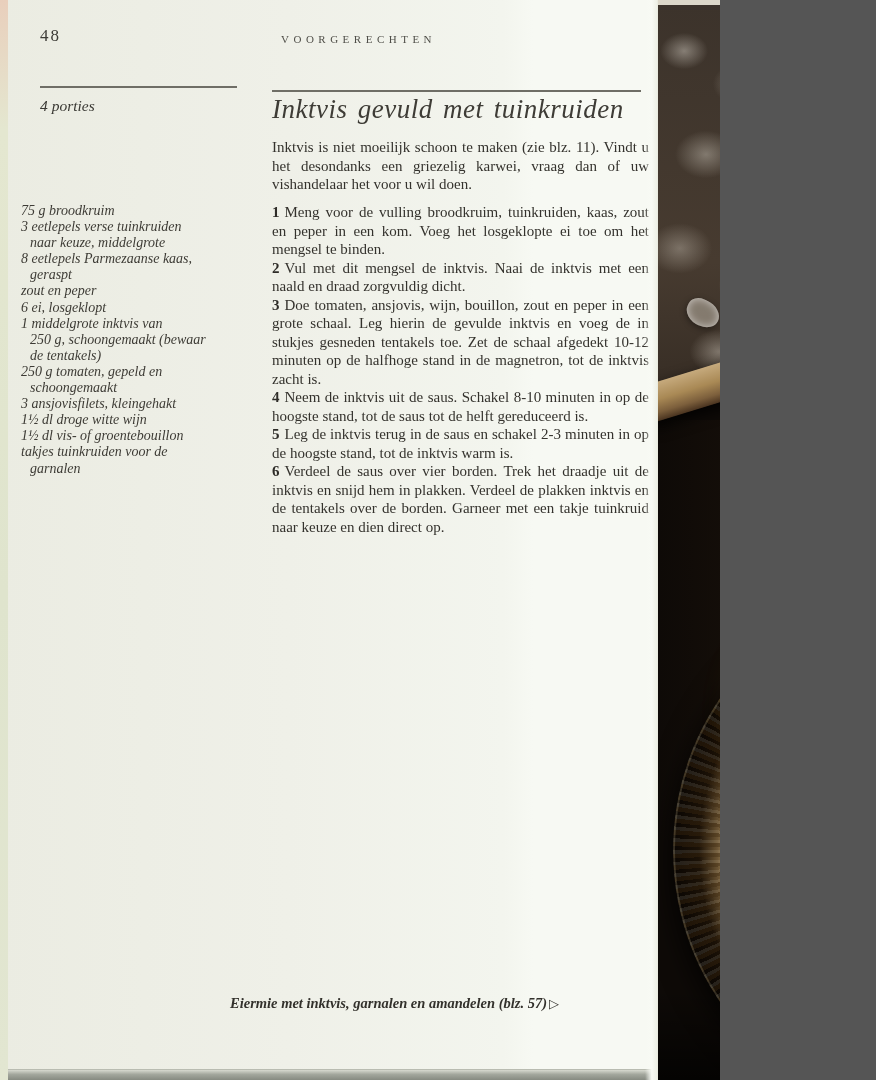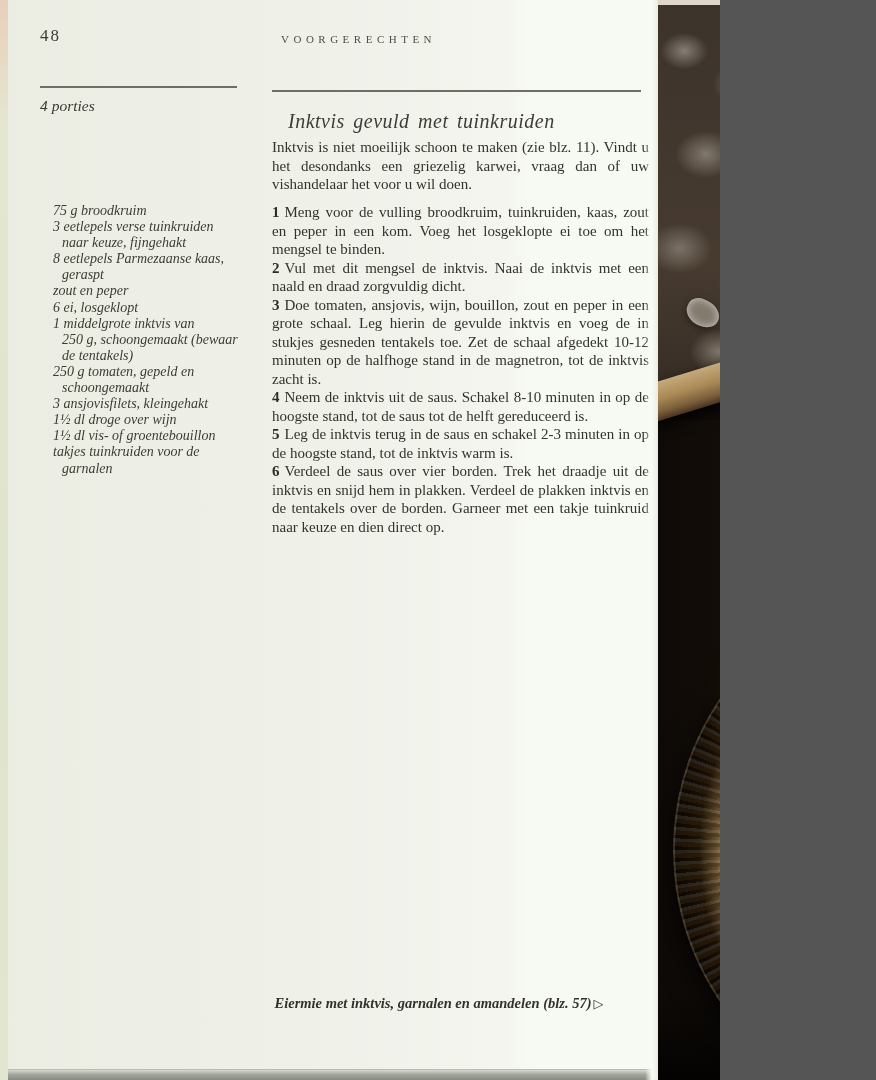--- a/index.html
+++ b/index.html
@@ -18,33 +18,33 @@
   .gutter{position:absolute;left:645px;top:0;width:15px;height:1080px;
     background:linear-gradient(90deg,rgba(246,249,243,0) 0%,#f8faf4 45%,#eef0e6 80%,#d8d6c8 100%);}
 
   
   .page-number{position:absolute;left:40px;top:26px;font-size:17px;letter-spacing:2px;color:#3c3b36;}
   .section-header{position:absolute;left:281px;top:33px;font-size:11px;letter-spacing:4.5px;color:#4f4e48;}
   .rule{position:absolute;height:2px;background:#6f6e66;}
   .rule-left{left:40px;top:86px;width:197px;}
   .rule-right{left:272px;top:90px;width:369px;}
   .servings{position:absolute;left:40px;top:97px;font-style:italic;font-size:15.5px;color:#3a3934;text-align:right;}
-  .title{position:absolute;left:272px;top:94px;margin:16px;width:376px;
-    font-style:italic;font-weight:normal;font-size:20px;color:#3e3c36;
+  .title{position:absolute;left:272px;top:94px;margin:0;width:376px;
+    font-style:italic;font-weight:normal;font-size:27px;color:#3e3c36;
     letter-spacing:0.5px;word-spacing:3px;white-space:nowrap;}
   .intro{position:absolute;left:272px;top:138px;width:377px;margin:0;
     font-size:15px;line-height:18.5px;text-align:justify;color:#34322d;}
   .steps{position:absolute;left:272px;top:203px;width:377px;
     font-size:15px;line-height:18.5px;text-align:justify;color:#34322d;}
   .steps p{margin:0;}
   .steps b{font-weight:bold;margin-right:5px;color:#2e2c28;}
-  .ingredients{position:absolute;left:53px;top:203px;width:225px;
+  .ingredients{position:absolute;left:21px;top:203px;width:225px;
     font-style:italic;font-size:14px;line-height:16.1px;color:#3d3b35;}
   .ing-line.indent{padding-left:9px;}
-  .caption{position:absolute;left:230px;top:995px;width:418px;text-align:center;
+  .caption{position:absolute;left:230px;top:995px;width:418px;text-align:left;
     font-style:italic;font-weight:bold;font-size:14.5px;color:#33312c;}
   .caption .arrow{font-style:normal;font-weight:normal;font-size:13px;margin-left:2px;color:#33312c;}
 
   
   .photo{position:absolute;left:658px;top:0;width:218px;height:1080px;margin:0;
     overflow:hidden;background:#0e0a07;}
   .photo-top-edge{position:absolute;left:0;top:0;width:218px;height:5px;background:#ddd8ca;z-index:9;}
   .ice{position:absolute;left:0;top:4px;width:218px;height:470px;
     clip-path:polygon(0 0,100% 0,100% 66%,0 84%);
     background:
@@ -117,32 +117,32 @@
 
   <section class="page-left">
     <div class="page-number">48</div>
     <div class="section-header">VOORGERECHTEN</div>
     <div class="rule rule-left"></div>
     <div class="rule rule-right"></div>
     <div class="servings">4 porties</div>
     <div class="ingredients">
         <div class="ing-line">75 g broodkruim</div>
         <div class="ing-line">3 eetlepels verse tuinkruiden</div>
-        <div class="ing-line indent">naar keuze, fijngehakt</div>
+        <div class="ing-line indent">naar keuze, middelgrote</div>
         <div class="ing-line">8 eetlepels Parmezaanse kaas,</div>
         <div class="ing-line indent">geraspt</div>
         <div class="ing-line">zout en peper</div>
         <div class="ing-line">6 ei, losgeklopt</div>
         <div class="ing-line">1 middelgrote inktvis van</div>
         <div class="ing-line indent">250 g, schoongemaakt (bewaar</div>
         <div class="ing-line indent">de tentakels)</div>
         <div class="ing-line">250 g tomaten, gepeld en</div>
         <div class="ing-line indent">schoongemaakt</div>
         <div class="ing-line">3 ansjovisfilets, kleingehakt</div>
-        <div class="ing-line">1½ dl droge over wijn</div>
+        <div class="ing-line">1½ dl droge witte wijn</div>
         <div class="ing-line">1½ dl vis- of groentebouillon</div>
         <div class="ing-line">takjes tuinkruiden voor de</div>
         <div class="ing-line indent">garnalen</div>
       </div>
     <h1 class="title">Inktvis gevuld met tuinkruiden</h1>
     <p class="intro">Inktvis is niet moeilijk schoon te maken (zie blz. 11). Vindt u het desondanks een griezelig karwei, vraag dan of uw vishandelaar het voor u wil doen.</p>
     <div class="steps">
         <p><b>1</b>Meng voor de vulling broodkruim, tuinkruiden, kaas, zout en peper in een kom. Voeg het losgeklopte ei toe om het mengsel te binden.</p>
         <p><b>2</b>Vul met dit mengsel de inktvis. Naai de inktvis met een naald en draad zorgvuldig dicht.</p>
         <p><b>3</b>Doe tomaten, ansjovis, wijn, bouillon, zout en peper in een grote schaal. Leg hierin de gevulde inktvis en voeg de in stukjes gesneden tentakels toe. Zet de schaal afgedekt 10-12 minuten op de halfhoge stand in de magnetron, tot de inktvis zacht is.</p>

